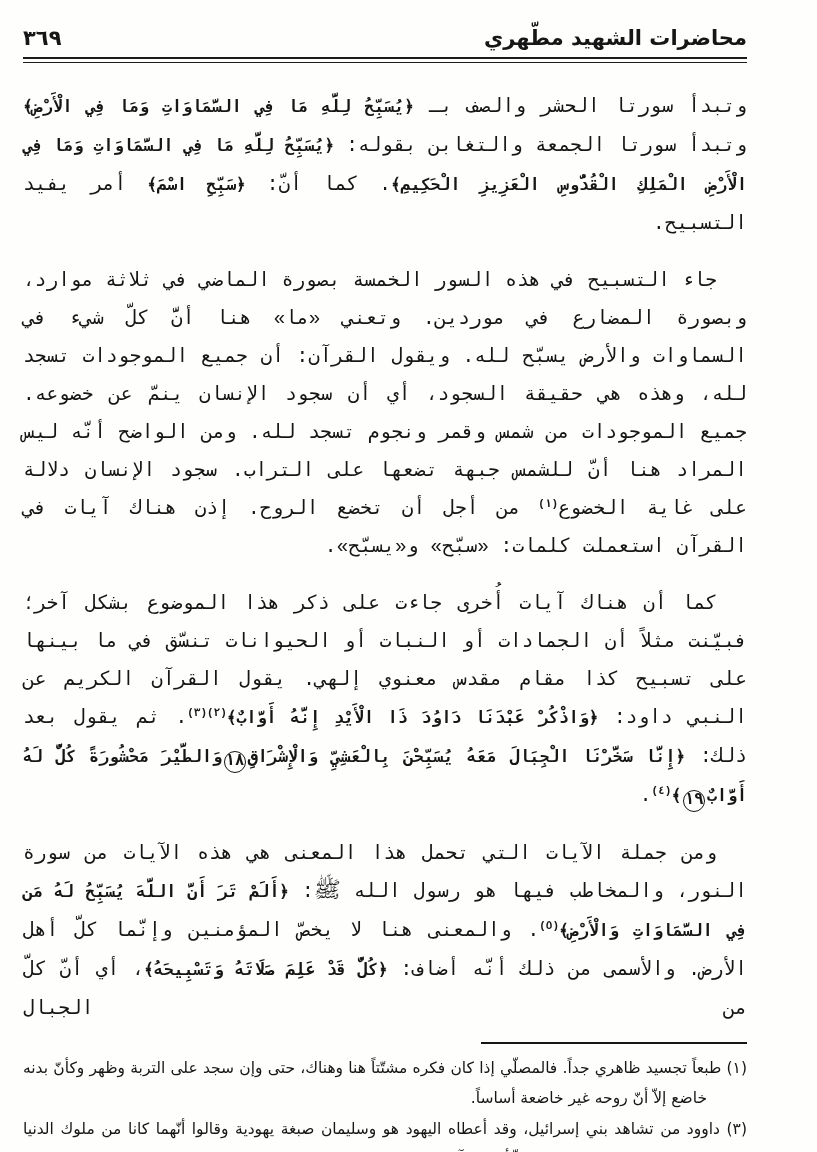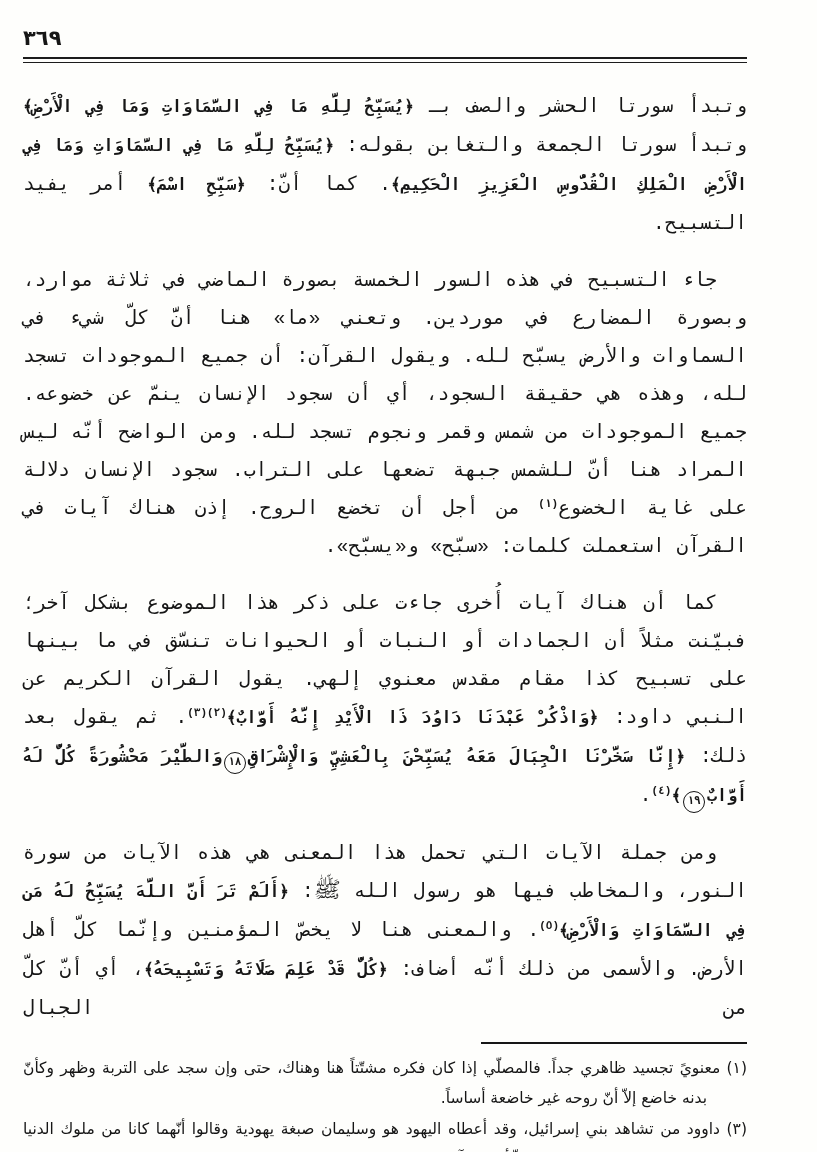--- a/index.html
+++ b/index.html
@@ -58,21 +58,21 @@
     vertical-align:super;
     line-height:0;
   }
   .ayah{
     display:inline-block;
     min-width:20px;height:20px;
     line-height:18px;
     border:1.4px solid #141414;
     border-radius:50%;
     box-shadow:0 0 0 1px #fff inset;
-    font-size:11px;
+    font-size:16px;
     font-weight:700;
     text-align:center;
     vertical-align:-3px;
     margin:0 2px;
     text-indent:0;
   }
   .saw{font-size:1.15em;line-height:0;}
   
   .fnsep{
     width:266px;
@@ -92,32 +92,33 @@
   }
   .fnum{font-weight:400;}
 </style>
 </head>
 <body>
 
 <div class="page">
 
   <header class="hdr">
     <div class="pagenum">٣٦٩</div>
+    <div class="hdr-title">محاضرات الشهيد مطّهري</div>
   </header>
 
   <div class="hdr-rule"></div>
 
   <main class="bodytext">
       <p class="para"><span>وتبدأ سورتا الحشر والصف بـ </span><span class="quran">﴿يُسَبِّحُ لِلَّهِ مَا فِي السَّمَاوَاتِ وَمَا فِي الْأَرْضِ﴾</span><span> وتبدأ سورتا الجمعة والتغابن بقوله: </span><span class="quran">﴿يُسَبِّحُ لِلَّهِ مَا فِي السَّمَاوَاتِ وَمَا فِي الْأَرْضِ الْمَلِكِ الْقُدُّوسِ الْعَزِيزِ الْحَكِيمِ﴾</span><span>. كما أنّ: </span><span class="quran">﴿سَبِّحِ اسْمَ﴾</span><span> أمر يفيد التسبيح.</span></p>
       <p class="para"><span>جاء التسبيح في هذه السور الخمسة بصورة الماضي في ثلاثة موارد، وبصورة المضارع في موردين. وتعني «ما» هنا أنَّ كلّ شيء في السماوات والأرض يسبّح لله. ويقول القرآن: أن جميع الموجودات تسجد لله، وهذه هي حقيقة السجود، أي أن سجود الإنسان ينمّ عن خضوعه. جميع الموجودات من شمس وقمر ونجوم تسجد لله. ومن الواضح أنّه ليس المراد هنا أنّ للشمس جبهة تضعها على التراب. سجود الإنسان دلالة على غاية الخضوع</span><span class="fnref">(١)</span><span> من أجل أن تخضع الروح. إذن هناك آيات في القرآن استعملت كلمات: «سبّح» و«يسبّح».</span></p>
       <p class="para"><span>كما أن هناك آيات أُخرى جاءت على ذكر هذا الموضوع بشكل آخر؛ فبيّنت مثلاً أن الجمادات أو النبات أو الحيوانات تنسّق في ما بينها على تسبيح كذا مقام مقدس معنوي إلهي. يقول القرآن الكريم عن النبي داود: </span><span class="quran">﴿وَاذْكُرْ عَبْدَنَا دَاوُدَ ذَا الْأَيْدِ إِنَّهُ أَوَّابٌ﴾</span><span class="fnref">(٢)(٣)</span><span>. ثم يقول بعد ذلك: </span><span class="quran">﴿إِنَّا سَخَّرْنَا الْجِبَالَ مَعَهُ يُسَبِّحْنَ بِالْعَشِيِّ وَالْإِشْرَاقِ</span><span class="ayah">١٨</span><span class="quran">وَالطَّيْرَ مَحْشُورَةً كُلٌّ لَهُ أَوَّابٌ</span><span class="ayah">١٩</span><span class="quran">﴾</span><span class="fnref">(٤)</span><span>.</span></p>
       <p class="para"><span>ومن جملة الآيات التي تحمل هذا المعنى هي هذه الآيات من سورة النور، والمخاطب فيها هو رسول الله </span><span class="saw">ﷺ</span><span>: </span><span class="quran">﴿أَلَمْ تَرَ أَنَّ اللَّهَ يُسَبِّحُ لَهُ مَن فِي السَّمَاوَاتِ وَالْأَرْضِ﴾</span><span class="fnref">(٥)</span><span>. والمعنى هنا لا يخصّ المؤمنين وإنّما كلّ أهل الأرض. والأسمى من ذلك أنّه أضاف: </span><span class="quran">﴿كُلٌّ قَدْ عَلِمَ صَلَاتَهُ وَتَسْبِيحَهُ﴾</span><span>، أي أنّ كلّ من الجبال</span></p>
     </main>
 
   <div class="fnsep"></div>
 
   <section class="footnotes">
-      <div class="footnote"><span class="fnum">(١) </span><span>معنويً تجسيد ظاهري جداً. فالمصلّي إذا كان فكره مشتّتاً هنا وهناك، حتى وإن سجد على التربة وظهر وكأنّ بدنه خاضع إلاّ أنّ روحه غير خاضعة أساساً.</span></div>
+      <div class="footnote"><span class="fnum">(١) </span><span>طبعاً تجسيد ظاهري جداً. فالمصلّي إذا كان فكره مشتّتاً هنا وهناك، حتى وإن سجد على التربة وظهر وكأنّ بدنه خاضع إلاّ أنّ روحه غير خاضعة أساساً.</span></div>
       <div class="footnote"><span class="fnum">(٣) </span><span>داوود من تشاهد بني إسرائيل، وقد أعطاه اليهود هو وسليمان صبغة يهودية وقالوا أنّهما كانا من ملوك الدنيا ومن الميّالين إلى الشهوات. إلاّ أنّ القرآن وصفهما بما يستحقانه من مكانة.</span></div>
       <div class="footnote"><span class="fnum">(٤) </span><span>سورة ص: ١٨ ـ ١٩.</span></div>
     </section>
 
 </div>
 
 </body></html>

